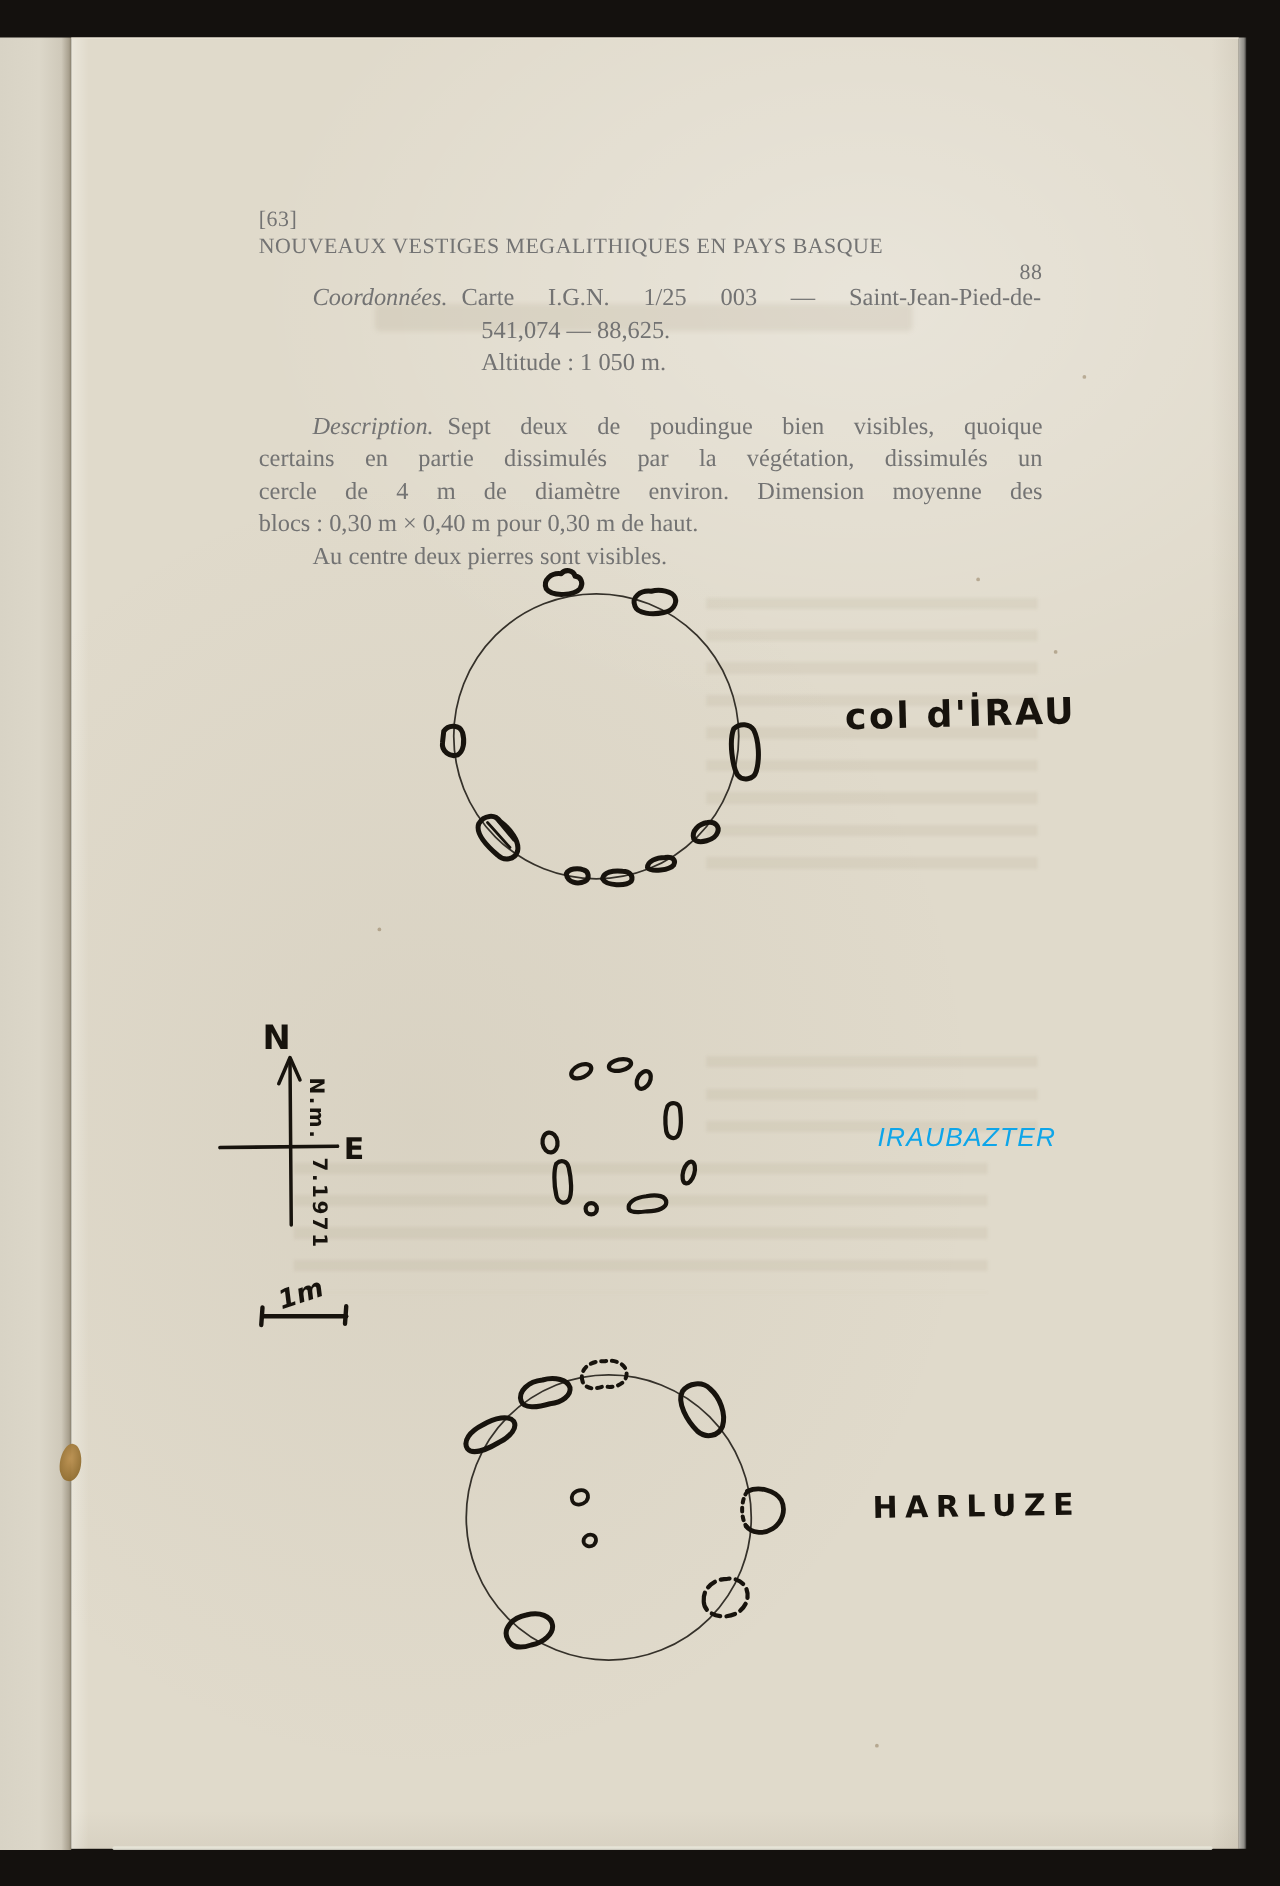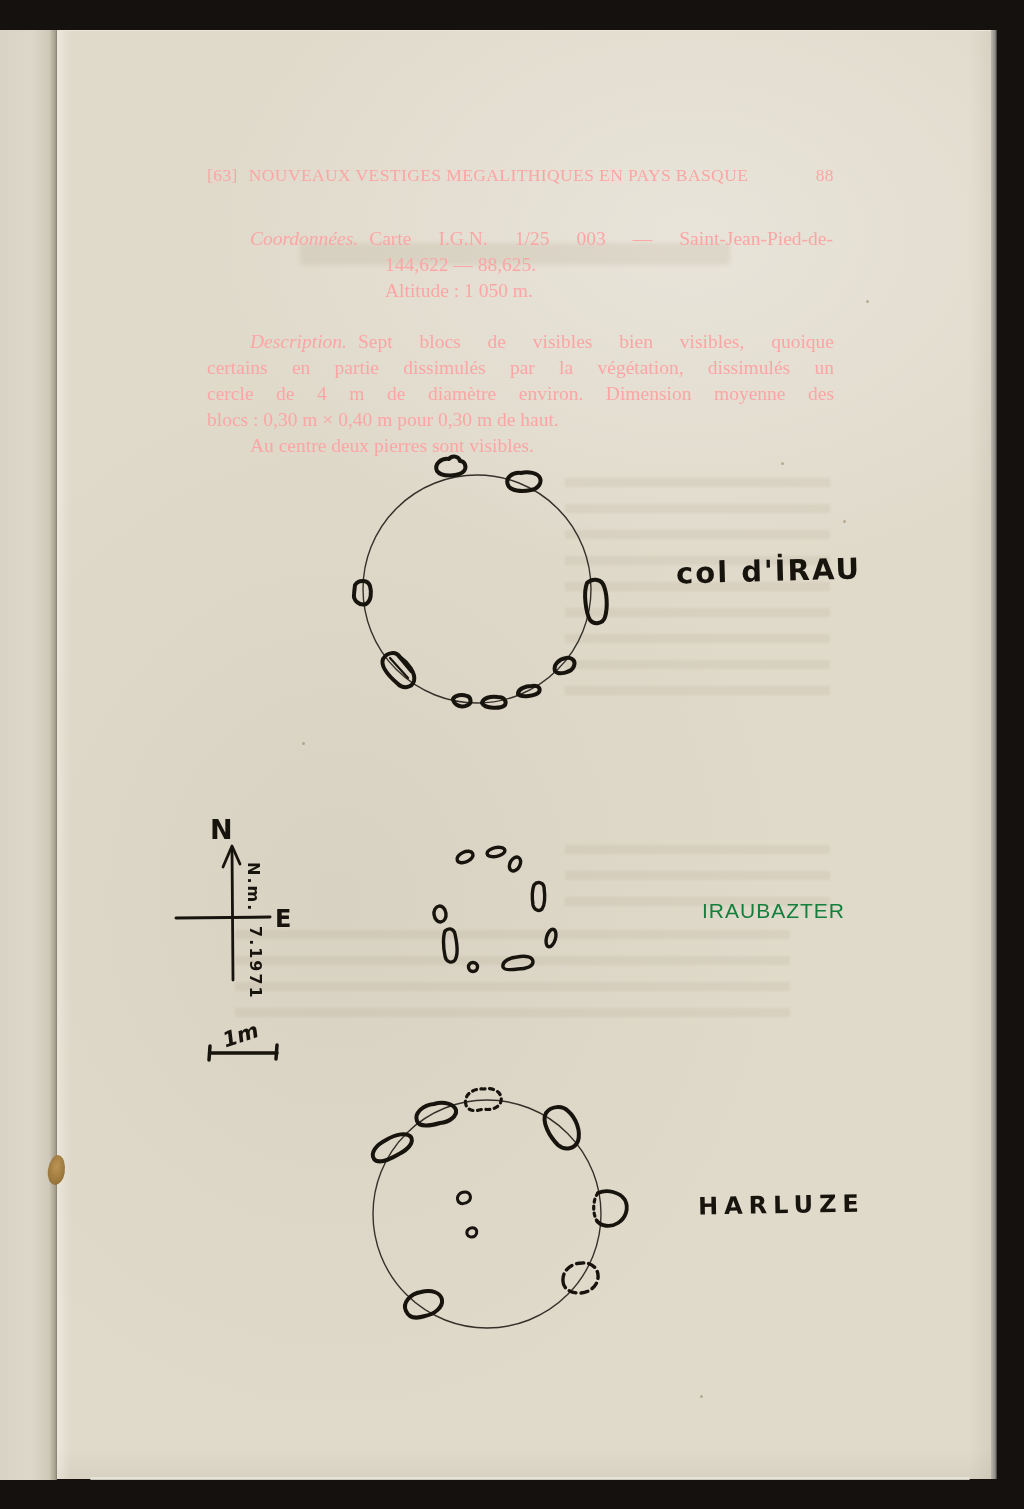--- a/index.html
+++ b/index.html
@@ -16,38 +16,38 @@
           radial-gradient(ellipse 600px 700px at 30% 60%,rgba(122,108,82,.07),rgba(0,0,0,0) 75%),
           linear-gradient(90deg,rgba(255,255,250,.35) 0px,rgba(255,255,250,0) 14px),
           linear-gradient(270deg,rgba(120,108,86,.10) 0px,rgba(0,0,0,0) 22px),
           linear-gradient(0deg,rgba(120,108,86,.08) 0px,rgba(0,0,0,0) 30px);
         border-top:1px solid #ece6d7;}
   .page-edge-right{position:absolute;left:991px;top:30px;width:6px;height:1449px;
         background:linear-gradient(90deg,#b9b6ae,#8e8c86 70%,#3a3835);}
   .page-bottom-sliver{position:absolute;left:90px;top:1477px;width:880px;height:3px;
         background:#e9e7da;opacity:.85;border-radius:2px;}
   
-  .print{color:#fca5a5;}
+  .print{color:#737373;flex-direction:column;}
   .header-row{position:absolute;left:207px;top:165px;width:627px;display:flex;
         font-size:17.5px;letter-spacing:.4px;white-space:nowrap;}
-  .header-row .ttl{margin-left:11px;}
+  .header-row .ttl{}
   .header-row .pn{margin-left:auto;}
   .body-line{font-size:19.5px;line-height:26px;white-space:nowrap;}
   .just{text-align:justify;text-align-last:justify;white-space:normal;}
   .it{font-style:italic;margin-right:11px;}
   .coord-block{position:absolute;left:385px;top:226px;width:448px;}
   .coord-first{text-indent:-135px;}
   .desc-block{position:absolute;left:207px;top:329px;width:627px;}
   .indent1{text-indent:43px;}
   
   .hand{font-family:"DejaVu Sans",sans-serif;font-weight:700;color:#17130d;}
   .lbl-irau{position:absolute;left:676px;top:554px;font-size:29px;letter-spacing:2px;
         transform:rotate(-1.5deg);white-space:nowrap;}
   .lbl-iraubazter{position:absolute;left:702px;top:899px;font-family:"Liberation Sans",sans-serif;
-        font-size:21px;letter-spacing:1px;color:#15803d;white-space:nowrap;}
+        font-size:21px;letter-spacing:1px;color:#0ea5e9;white-space:nowrap;font-style:italic;}
   .lbl-harluze{position:absolute;left:698px;top:1191px;font-size:24px;letter-spacing:6px;
         transform:rotate(-1deg);white-space:nowrap;}
   svg{position:absolute;overflow:visible;}
   .ink{stroke:#17130d;fill:none;stroke-linejoin:round;stroke-linecap:round;}
   .circ{stroke:#35312a;stroke-width:1.4;fill:none;}
   
   .ghost{position:absolute;filter:blur(1.3px);pointer-events:none;}
   .ghost-lines{background:repeating-linear-gradient(180deg,rgba(146,130,96,.10) 0 9px,rgba(0,0,0,0) 9px 26px);}
   .ghost-band{background:rgba(148,132,98,.13);border-radius:4px;filter:blur(2.2px);}
   .stain{position:absolute;left:48px;top:1155px;width:17px;height:30px;border-radius:50%/55% 55% 45% 45%;
@@ -72,27 +72,27 @@
   <div class="header-row print">
     <span>[63]</span>
     <span class="ttl">NOUVEAUX VESTIGES MEGALITHIQUES EN PAYS BASQUE</span>
     <span class="pn">88</span>
   </div>
 
   <div class="coord-block print body-line">
     <div class="just coord-first">
       <span class="it">Coordonnées.</span><span>Carte I.G.N. 1/25 003 — Saint-Jean-Pied-de-</span>
     </div>
-    <div>144,622 — 88,625.</div>
+    <div>541,074 — 88,625.</div>
     <div>Altitude : 1 050 m.</div>
   </div>
 
   <div class="desc-block print body-line">
     <div class="just indent1">
-      <span class="it">Description.</span><span>Sept blocs de visibles bien visibles, quoique</span>
+      <span class="it">Description.</span><span>Sept deux de poudingue bien visibles, quoique</span>
     </div>
     <div class="just">certains en partie dissimulés par la végétation, dissimulés un</div>
     <div class="just">cercle de 4 m de diamètre environ. Dimension moyenne des</div>
     <div>blocs : 0,30 m × 0,40 m pour 0,30 m de haut.</div>
     <div class="indent1">Au centre deux pierres sont visibles.</div>
   </div>
 
   <svg style="left:350px;top:445px;" width="270" height="278" viewBox="0 0 270 278">
     <circle class="circ" cx="127" cy="144" r="114"></circle>
     <path class="ink" stroke-width="4" d="M 87,26 C 84,19 91,13 99,14 C 102,10 109,11 110,16 C 115,16 117,22 114,26 C 110,31 92,33 87,26 Z"></path>

